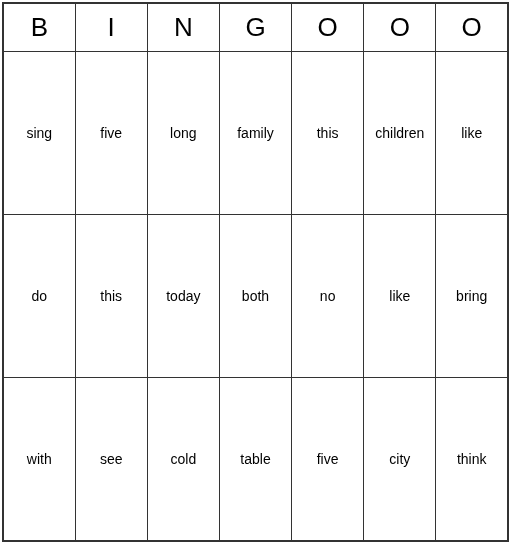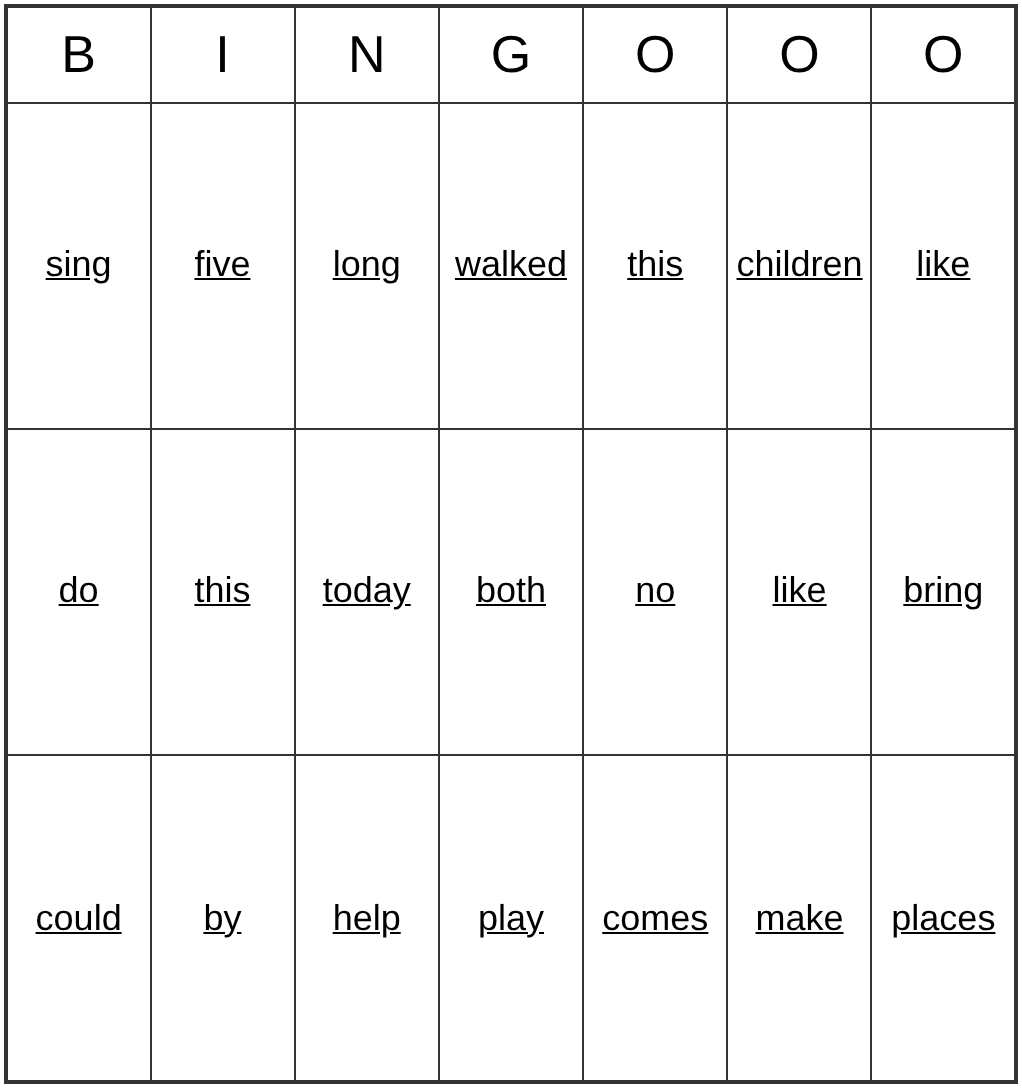--- a/index.html
+++ b/index.html
@@ -26,22 +26,21 @@
     }
     .bingo-card th {
       font-size: 26px;
       font-weight: normal;
       height: 48px;
       width: 72px;
     }
     .bingo-card td {
       height: 70px;
       width: 72px;
-      font-size: 18px;
-      text-decoration: underline;
+      font-size: 14px;
     }
     .small-text {
       font-size: 13px;
     }
     .free-cell {
       font-size: 18px;
       font-weight: bold;
     }
   </style>
 </head>
@@ -57,37 +56,37 @@
         <th>O</th>
         <th>O</th>
         <th>O</th>
       </tr>
   </thead>
   <tbody id="body-rows">
       <tr>
         <td>sing</td>
         <td>five</td>
         <td>long</td>
-        <td>walked</td>
+        <td>family</td>
         <td>this</td>
         <td class="small-text">children</td>
         <td>like</td>
       </tr>
       <tr>
         <td>do</td>
         <td>this</td>
         <td class="small-text">today</td>
         <td>both</td>
         <td>no</td>
         <td>like</td>
         <td>bring</td>
       </tr>
       <tr>
-        <td>could</td>
-        <td>by</td>
-        <td>help</td>
-        <td>play</td>
-        <td class="small-text">comes</td>
-        <td>make</td>
-        <td>places</td>
+        <td>with</td>
+        <td>see</td>
+        <td>cold</td>
+        <td>table</td>
+        <td>five</td>
+        <td>city</td>
+        <td>think</td>
       </tr>
     </tbody>
 </table>
 
 </body></html>

